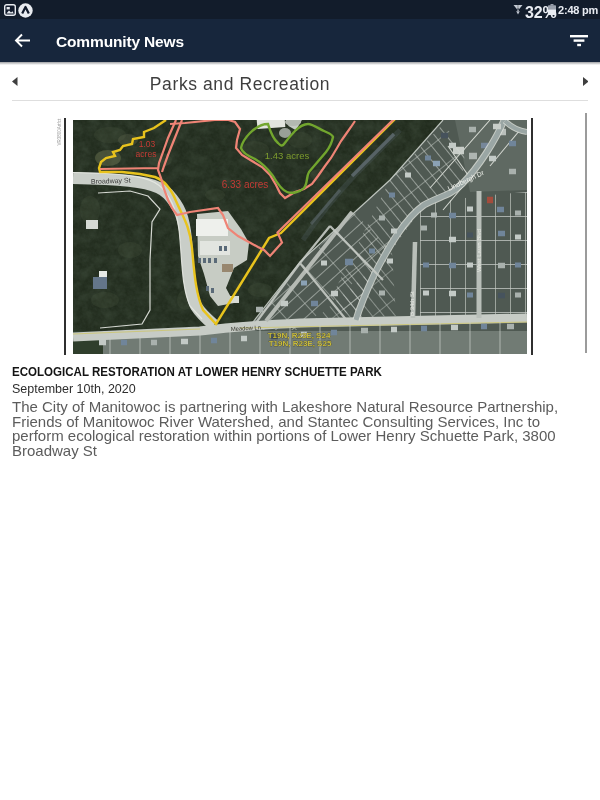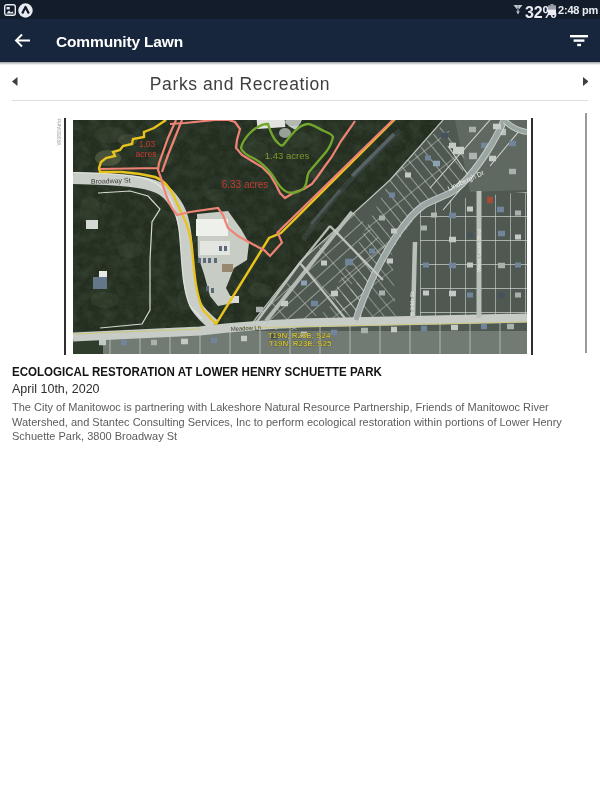--- a/index.html
+++ b/index.html
@@ -38,21 +38,21 @@
   </svg>
 
 <div class="abs" style="left:558px;top:3.5px;width:44px;height:12px;color:#e9ecf2;font-size:11px;font-weight:bold;letter-spacing:-0.2px">2:48 pm</div>
 
 <div class="abs" style="left:0;top:19px;width:600px;height:43px;background:#17263c"></div>
 
 <svg class="abs" style="left:14px;top:32px" width="17" height="17" viewBox="0 0 17 17">
     <path d="M16 8.5 H2 M8 2.5 L2 8.5 L8 14.5" stroke="#ffffff" stroke-width="1.9" fill="none"></path>
   </svg>
 
-<div class="abs" style="left:56px;top:33px;color:#ffffff;font-size:15.5px;font-weight:bold;letter-spacing:-0.15px">Community Lawn</div>
+<div class="abs" style="left:56px;top:33px;color:#ffffff;font-size:15.5px;font-weight:bold;letter-spacing:-0.15px">Community News</div>
 
 <svg class="abs" style="left:570px;top:35px" width="19" height="12" viewBox="0 0 19 12">
     <rect x="0" y="0" width="18" height="2.4" fill="#fff"></rect>
     <rect x="3.6" y="4.4" width="10.8" height="2.4" fill="#fff"></rect>
     <rect x="7.2" y="8.8" width="3.8" height="2.4" fill="#fff"></rect>
   </svg>
 
 <div class="abs" style="left:0;top:62px;width:600px;height:38px;background:#ffffff"></div>
 
 <div class="abs" style="left:0;top:62px;width:600px;height:3px;background:linear-gradient(rgba(40,44,50,0.45),rgba(40,44,50,0))"></div>
@@ -287,15 +287,15 @@
   <text x="299" y="337.5" fill="#c8ba3a" font-size="8" font-weight="bold" font-family="Liberation Sans" text-anchor="middle" stroke="#33331f" stroke-width="0.4" paint-order="stroke">T19N, R23E, S24</text>
   <text x="300" y="346" fill="#c8ba3a" font-size="8" font-weight="bold" font-family="Liberation Sans" text-anchor="middle" stroke="#33331f" stroke-width="0.4" paint-order="stroke">T19N, R23E, S25</text>
 </svg>
 
 <div class="abs" style="left:531px;top:118px;width:1.5px;height:237px;background:#2f2f2f"></div>
 
 <div class="abs" style="left:584.5px;top:113px;width:2px;height:240px;background:#9b9b9b"></div>
 
 <div class="abs" style="left:12px;top:363.5px;width:580px;color:#141414;font-size:13.5px;font-weight:bold;transform:scaleX(0.855);transform-origin:0 0">ECOLOGICAL RESTORATION AT LOWER HENRY SCHUETTE PARK</div>
 
-<div class="abs" style="left:12px;top:382px;width:580px;color:#2e2e2e;font-size:12.5px">April 10th, 2020</div>
-
-<div class="abs" style="left:12px;top:400px;width:578px;color:#5c5c5c;font-size:11px;line-height:14.5px">The City of Manitowoc is partnering with Lakeshore Natural Resource Partnership, Friends of Manitowoc River Watershed, and Stantec Consulting Services, Inc to perform ecological restoration within portions of Lower Henry Schuette Park, 3800 Broadway St</div>
+<div class="abs" style="left:12px;top:382px;width:580px;color:#2e2e2e;font-size:12.5px">September 10th, 2020</div>
+
+<div class="abs" style="left:12px;top:400px;width:578px;color:#5c5c5c;font-size:15px;line-height:14.5px">The City of Manitowoc is partnering with Lakeshore Natural Resource Partnership, Friends of Manitowoc River Watershed, and Stantec Consulting Services, Inc to perform ecological restoration within portions of Lower Henry Schuette Park, 3800 Broadway St</div>
 
 </body></html>

